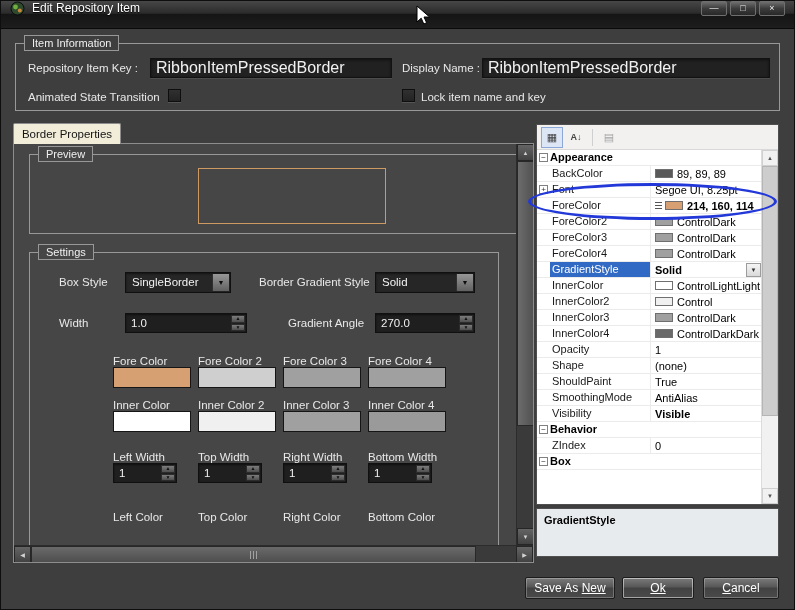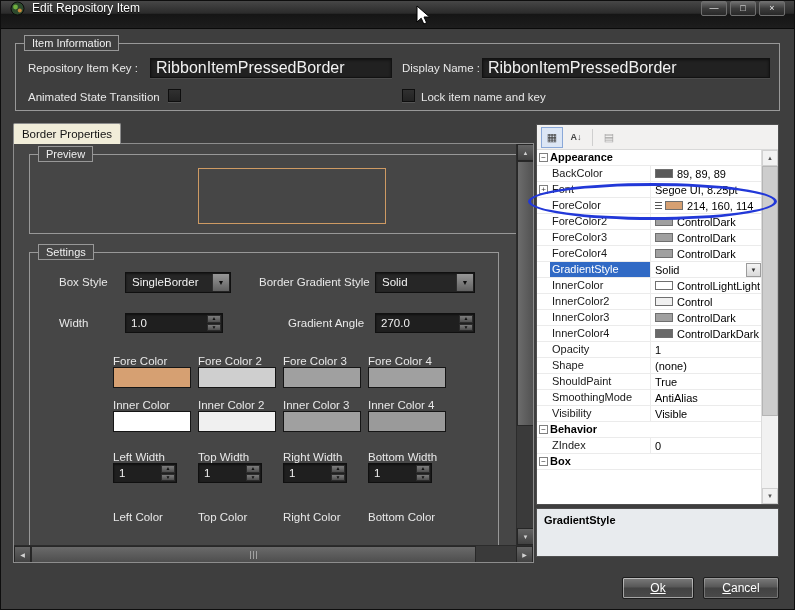--- a/index.html
+++ b/index.html
@@ -80,21 +80,21 @@
   .ticon.az{font-size:9px;font-weight:bold}
   .tbsep{width:1px;height:17px;background:#cfcfcf;margin:0 3px}
   .pgrows{position:absolute;left:0;top:25px;right:17px;bottom:0;overflow:hidden;background:#fff}
   .pgrow{display:flex;height:16px;border-bottom:1px solid #ebebeb;font-size:11px;align-items:stretch}
   .pgind{width:13px;flex:none;display:flex;align-items:center;justify-content:center}
   .pgbox{width:9px;height:9px;border:1px solid #808080;background:#fff;font-size:8px;line-height:7px;text-align:center;color:#333}
   .pgname{width:101px;flex:none;padding-left:2px;color:#1a1a1a;overflow:hidden;white-space:nowrap;
     border-right:1px solid #ebebeb;line-height:15px}
   .pgcatname{font-weight:bold;color:#000;line-height:15px}
   .pgval{flex:1;padding-left:4px;color:#000;white-space:nowrap;overflow:hidden;display:flex;align-items:center}
-  .pgval.b{font-weight:normal}
+  .pgval.b{font-weight:bold}
   .pgswatch{width:18px;height:9px;border:1px solid #6f6f6f;margin-right:4px;flex:none}
   .pgmod{width:7px;height:7px;margin-right:3px;flex:none;background:repeating-linear-gradient(180deg,#555 0 1px,transparent 1px 3px)}
   .pgsel .pgname{background:#316ac5;color:#fff}
   .pgdrop{margin-left:auto;width:15px;height:14px;background:linear-gradient(#f5f5f5,#dadada);
     border:1px solid #9c9c9c;color:#333;font-size:6px;display:flex;align-items:center;justify-content:center;flex:none}
   .pgscroll{position:absolute;right:0;top:25px;width:17px;bottom:0;background:#f1f1f1;border-left:1px solid #dcdcdc}
   .pgsarrow{position:absolute;left:0;width:16px;height:16px;color:#555;font-size:6px;display:flex;
     align-items:center;justify-content:center;background:#f1f1f1;border:1px solid #d0d0d0}
   .pgsarrow.top{top:0}.pgsarrow.bot{bottom:0}
   .pgsthumb{position:absolute;left:0;top:16px;width:16px;height:250px;background:#cdcdcd;border:1px solid #b5b5b5}
@@ -167,21 +167,21 @@
         <span>SingleBorder</span>
         <span class="cbtn">▼</span>
       </div>
       <label class="flabel" style="left:229px;top:23px">Border Gradient Style</label>
       <div class="combo" style="left:345px;top:19px;width:100px">
         <span>Solid</span>
         <span class="cbtn">▼</span>
       </div>
 
       <label class="flabel" style="left:29px;top:64px">Width</label>
-      <div class="numctl abs" style="left:95px;top:60px;width:98px">
+      <div class="numctl abs" style="left:95px;top:60px;width:122px">
         <span>1.0</span>
         <span class="spin">
             <span class="sb">▲</span>
             <span class="sb">▼</span>
           </span>
       </div>
       <label class="flabel" style="left:258px;top:64px">Gradient Angle</label>
       <div class="numctl abs" style="left:345px;top:60px;width:100px">
         <span>270.0</span>
         <span class="spin">
@@ -447,19 +447,20 @@
       <span class="pgsarrow bot">▼</span>
     </div>
   </div>
 
   <div class="pgdesc">
     <span class="t">GradientStyle</span>
   </div>
 
   <div class="ellipse" style="border-color: rgb(34, 56, 216);"></div>
 
+  <button class="dbtn" style="left:524px;width:90px"><span>Save As </span><span class="mn">New</span><span></span></button>
   <button class="dbtn default" style="left:621px;width:72px"><span></span><span class="mn">Ok</span><span></span></button>
   <button class="dbtn" style="left:702px;width:76px"><span></span><span class="mn">C</span><span>ancel</span></button>
 
   <svg class="cursor" width="18" height="22">
     <path d="M1,1 L1,17 L5.2,13.2 L7.8,19 L10.6,17.7 L8,12 L13.6,12 Z" fill="#fff" stroke="#000" stroke-width="1"></path>
   </svg>
 </div>
 
 </body></html>

